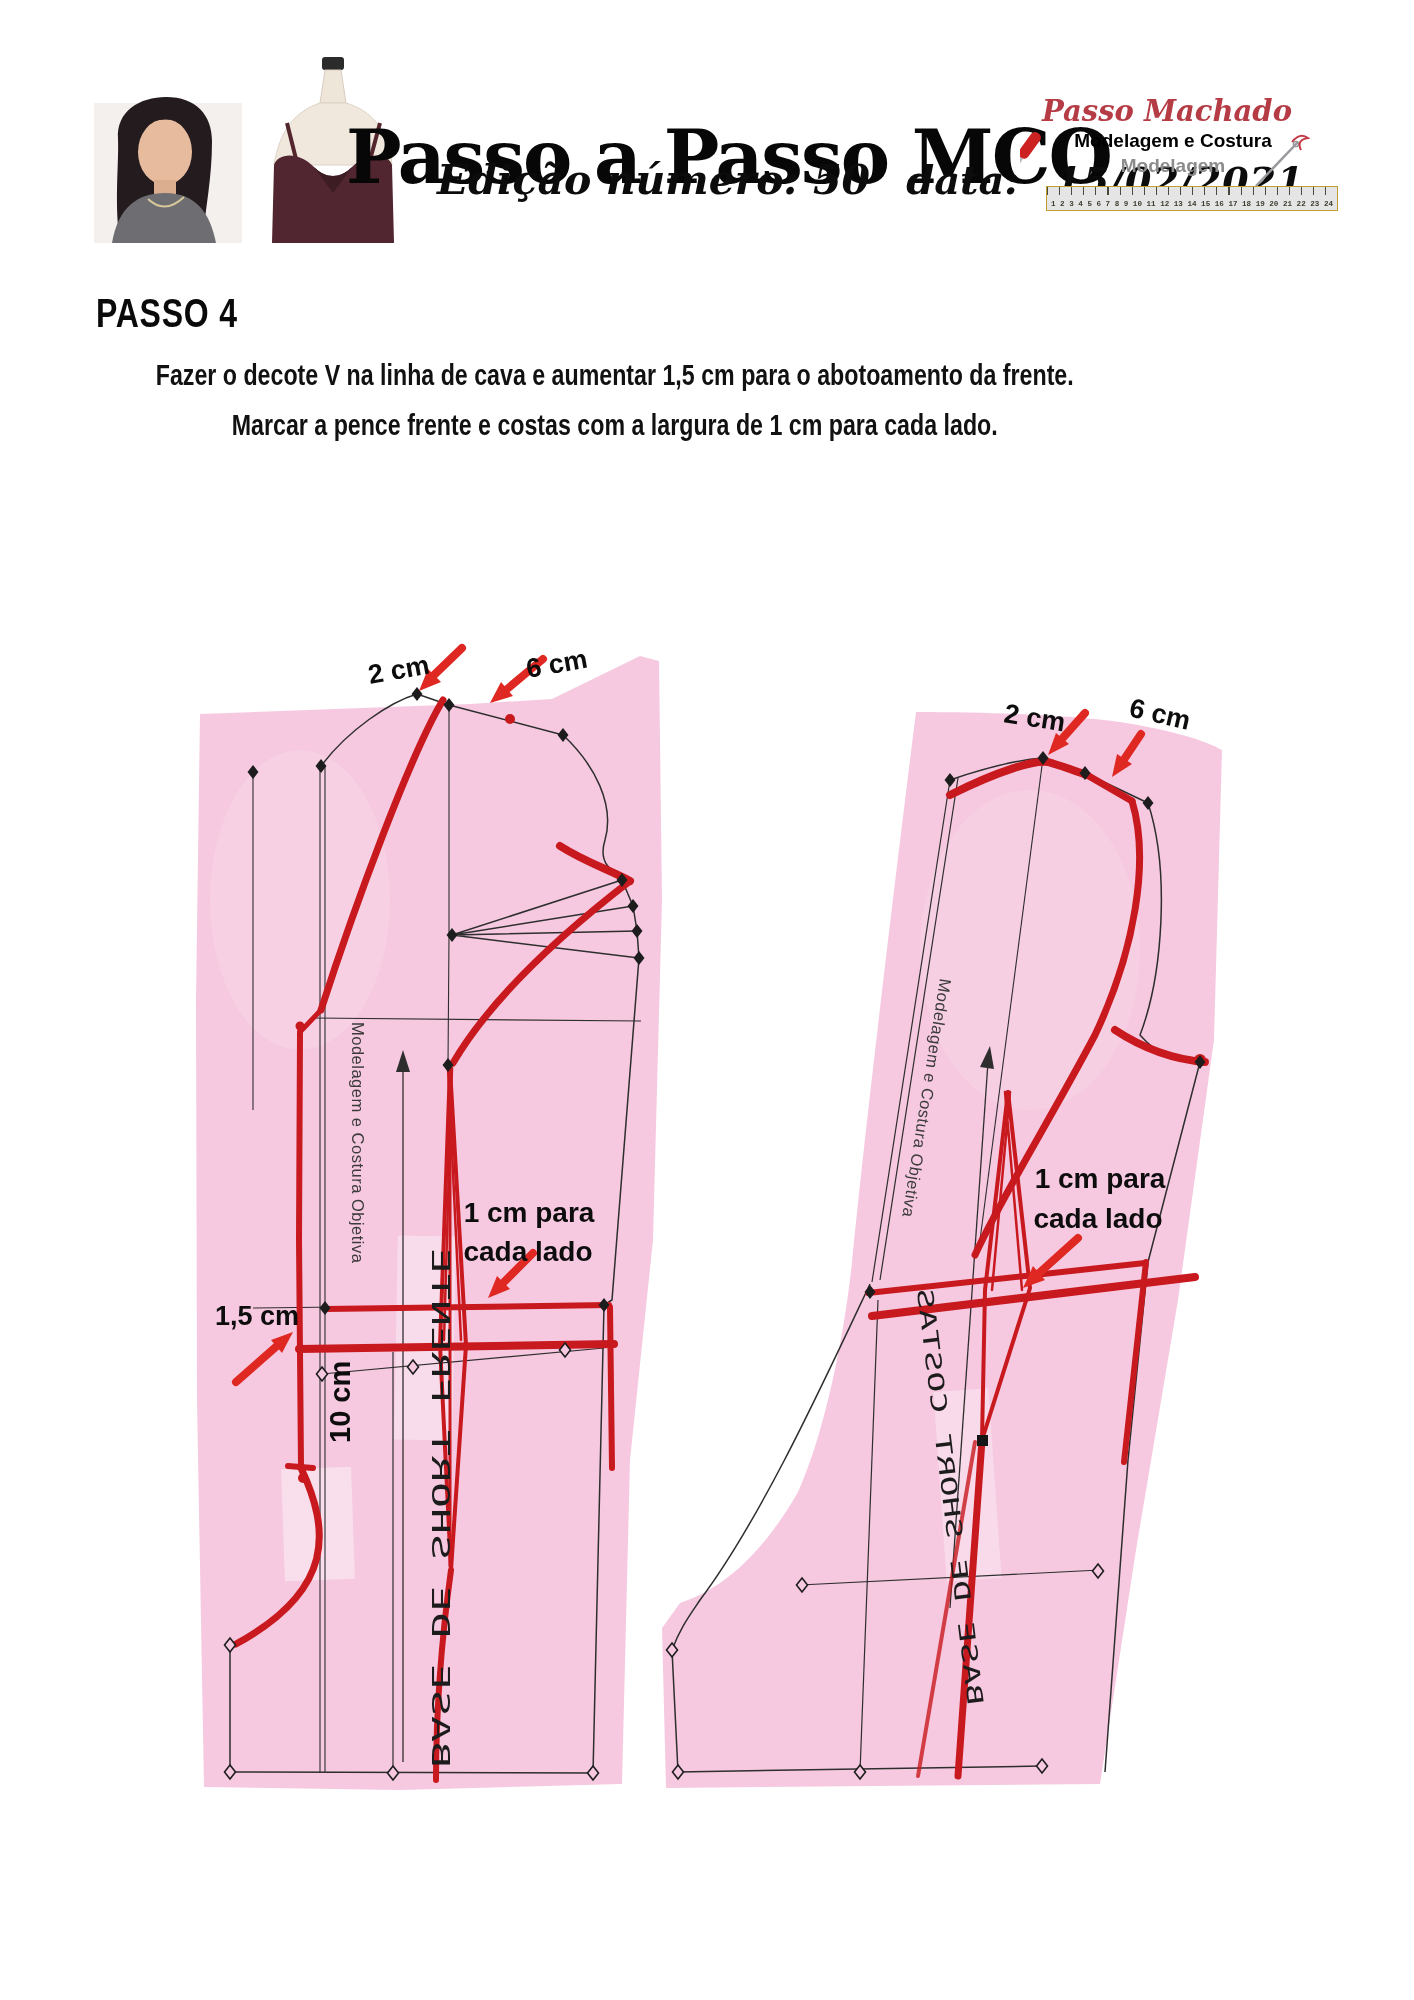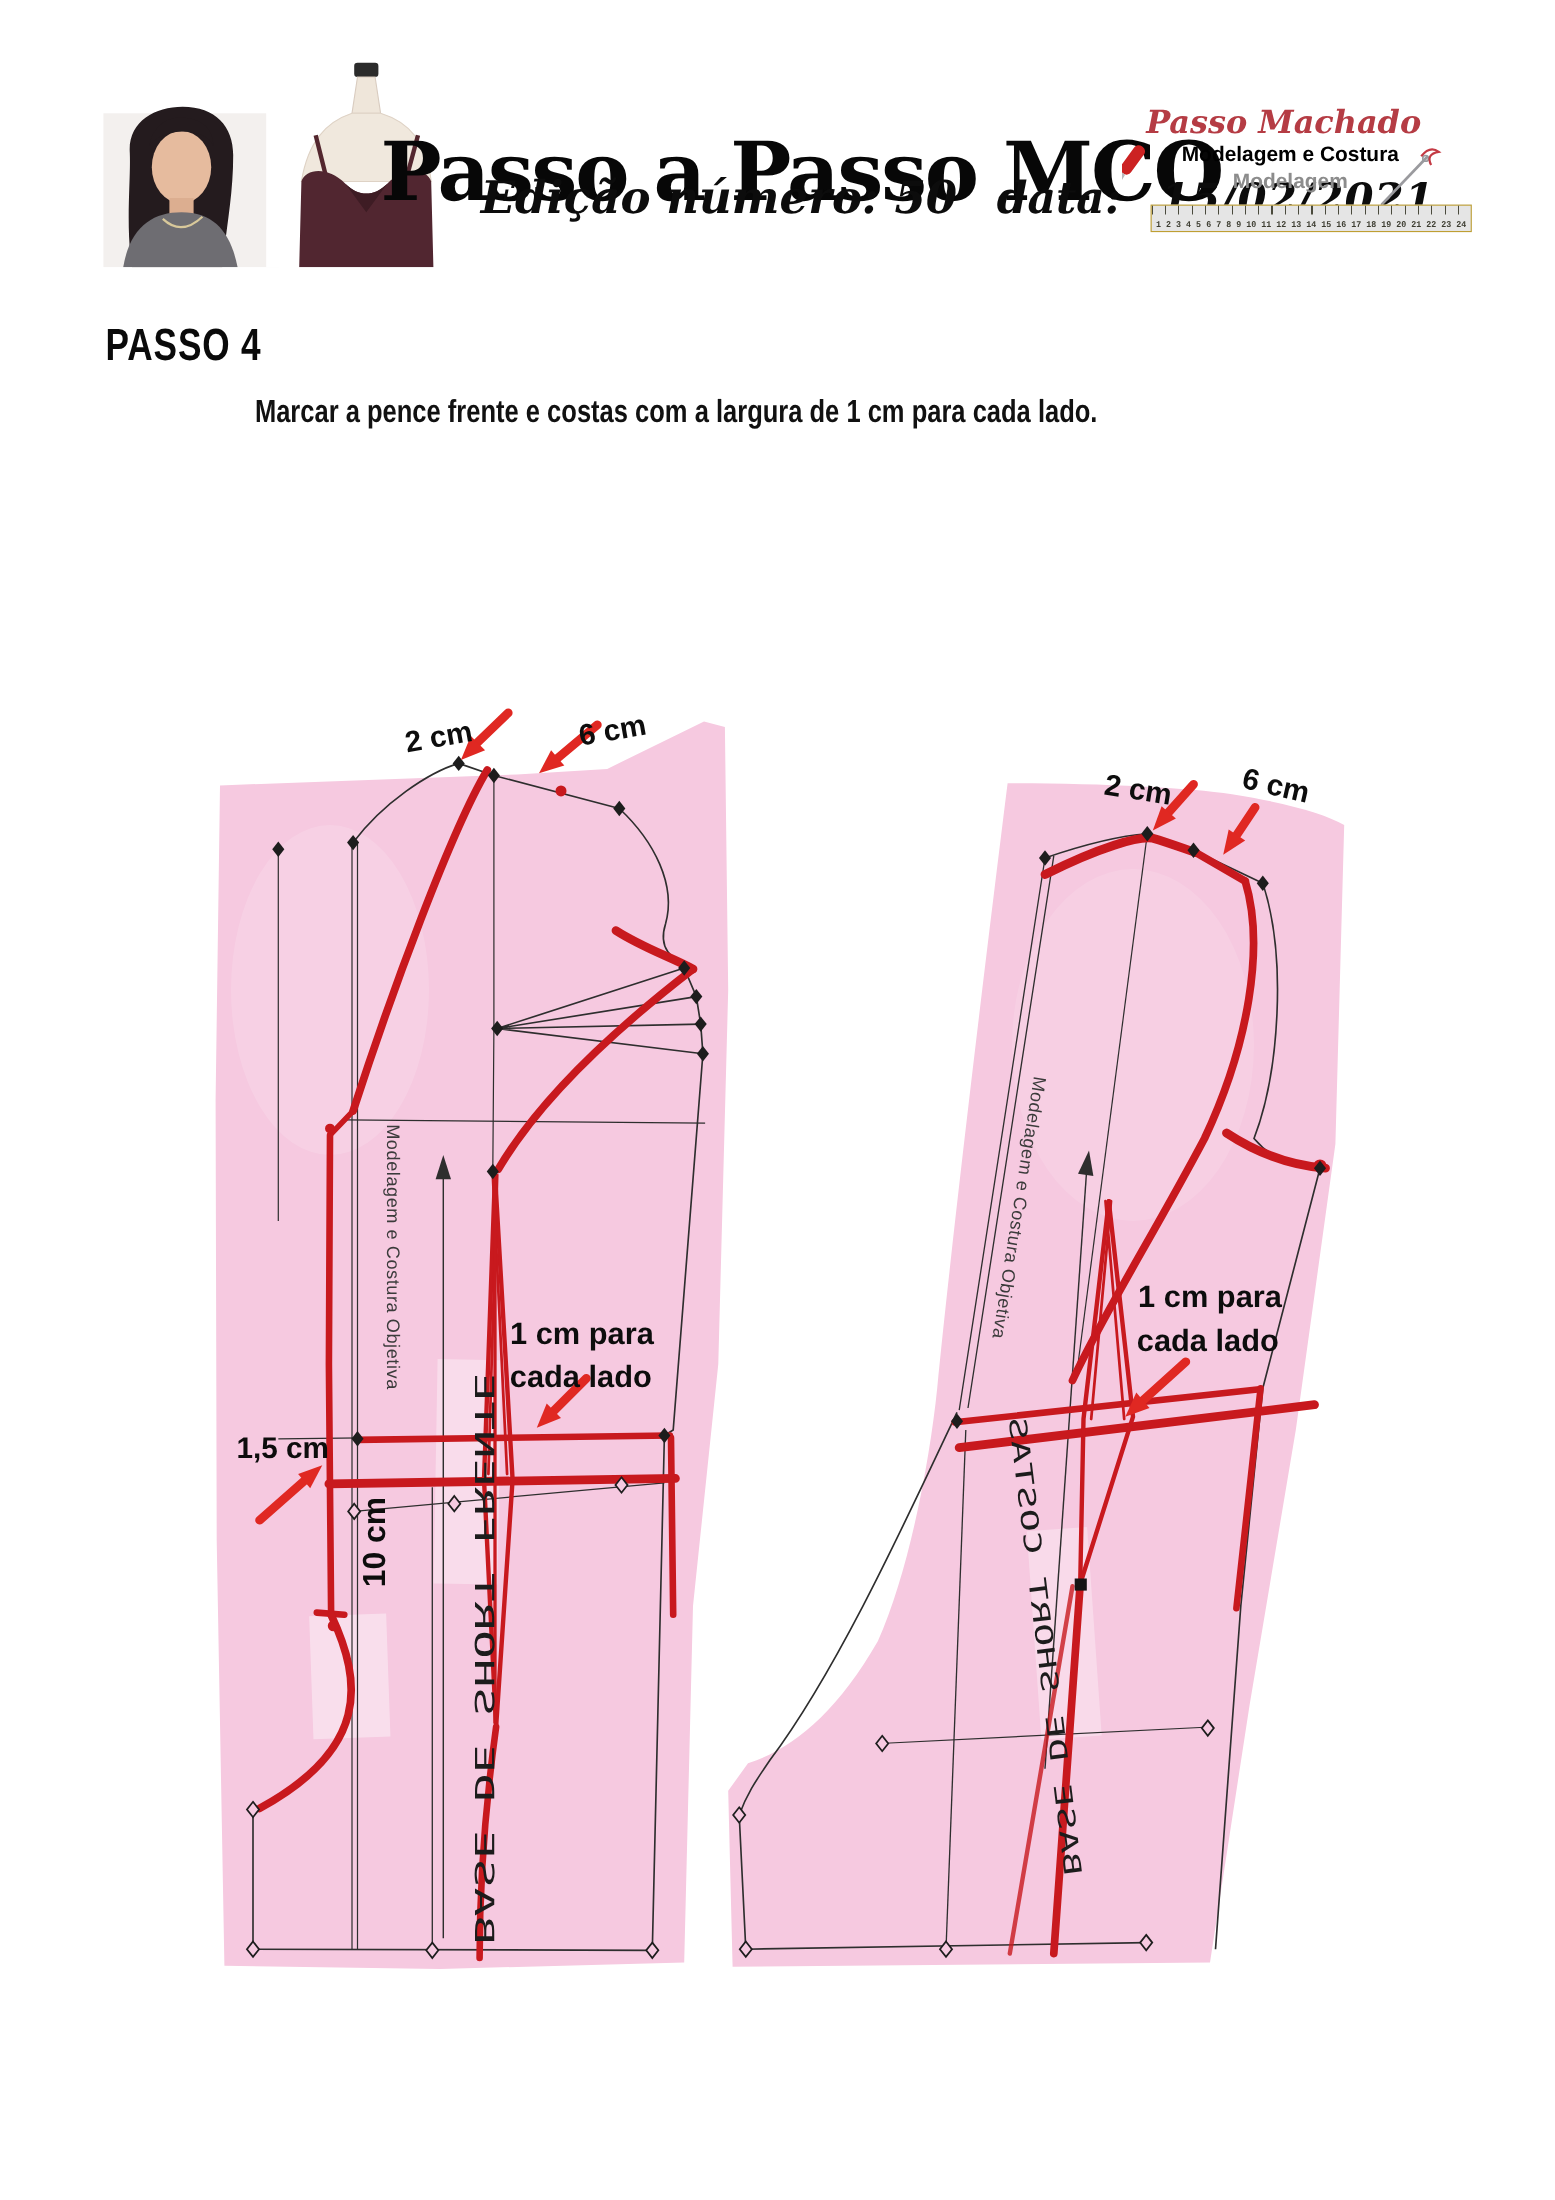--- a/index.html
+++ b/index.html
@@ -74,20 +74,21 @@
 
 <div class="abs tape">
   <div class="ticks"></div>
   <svg width="290" height="14" style="position:absolute;left:1px;bottom:0">
     <text x="3" y="10" font-size="8" font-weight="bold" fill="#3c3c30" textLength="282" lengthAdjust="spacingAndGlyphs">1 2 3 4 5 6 7 8 9 10 11 12 13 14 15 16 17 18 19 20 21 22 23 24</text>
   </svg>
 </div>
 
 <div class="abs passo-heading">PASSO 4</div>
 <div class="abs instructions">
+  <div class="iline"><span>Fazer o decote V na linha de cava e aumentar 1,5 cm para o abotoamento da frente.</span></div>
   <div class="iline"><span>Marcar a pence frente e costas com a largura de 1 cm para cada lado.</span></div>
 </div>
 
 <svg class="abs" style="left:90px;top:500px" width="1260" height="1330" viewBox="90 500 1260 1330" font-family="Liberation Sans, sans-serif">
   <defs>
     <path id="dm" d="M0,-7 L5.5,0 L0,7 L-5.5,0 Z" fill="#1d1d1d"></path>
     <path id="dmo" d="M0,-7 L5.5,0 L0,7 L-5.5,0 Z" fill="#f6c9e0" stroke="#1d1d1d" stroke-width="1.6"></path>
   </defs>
 
   <g>

